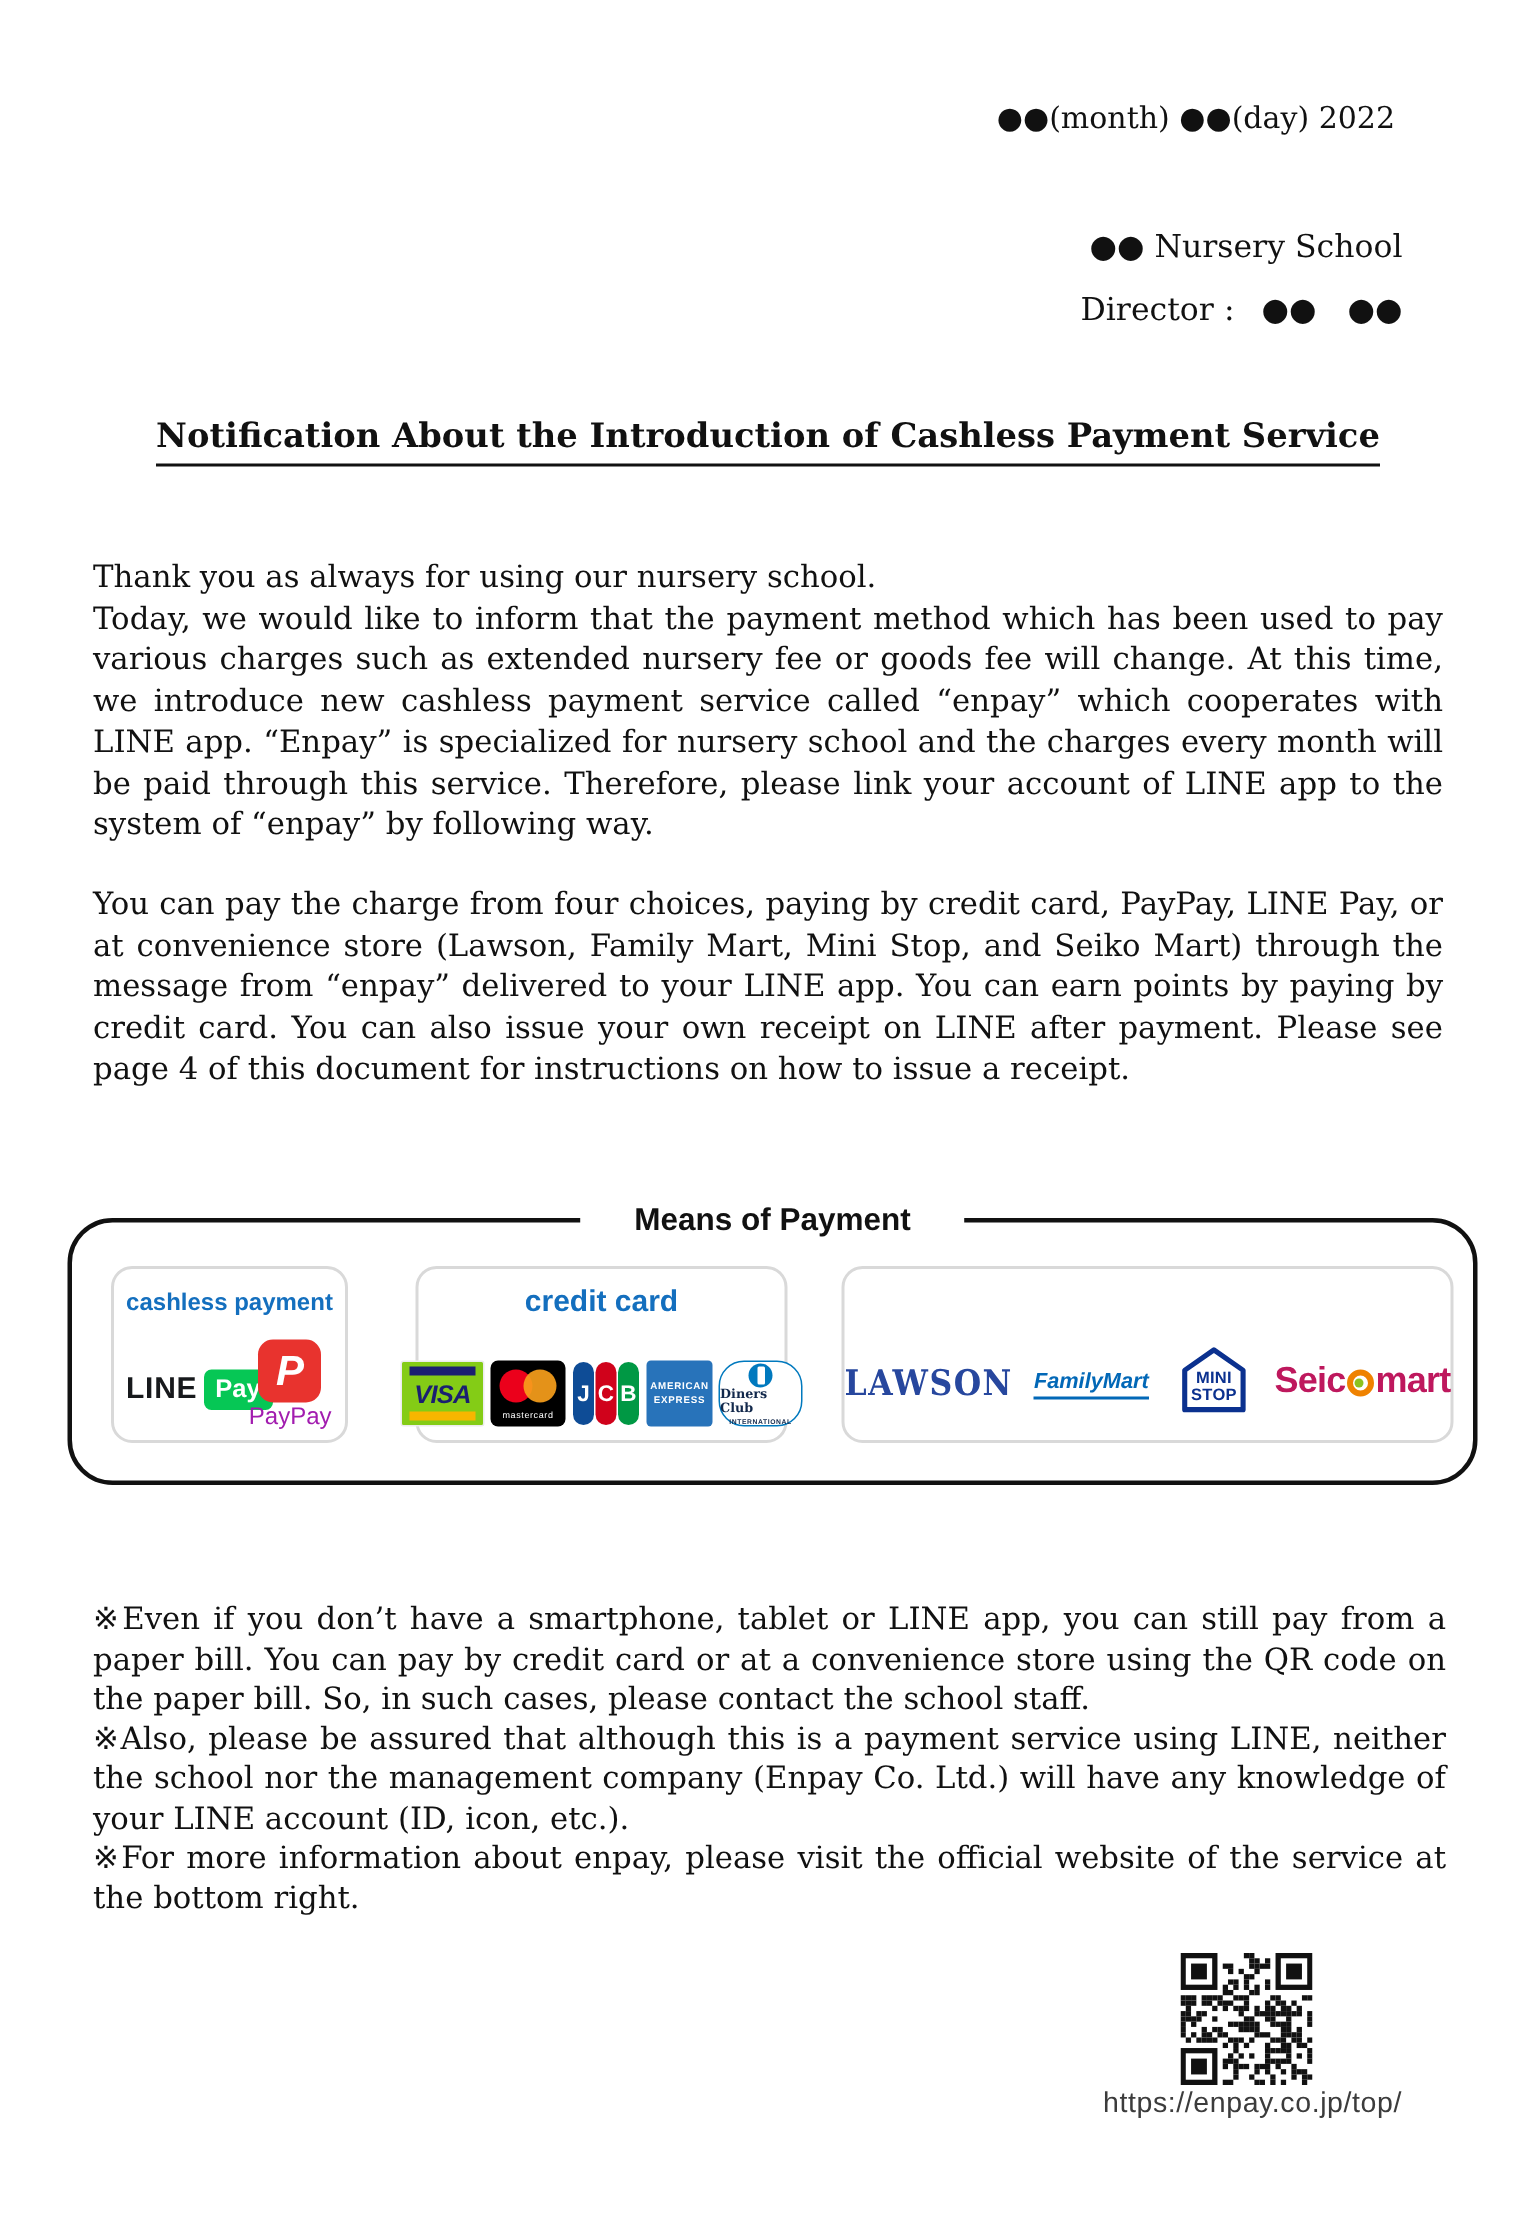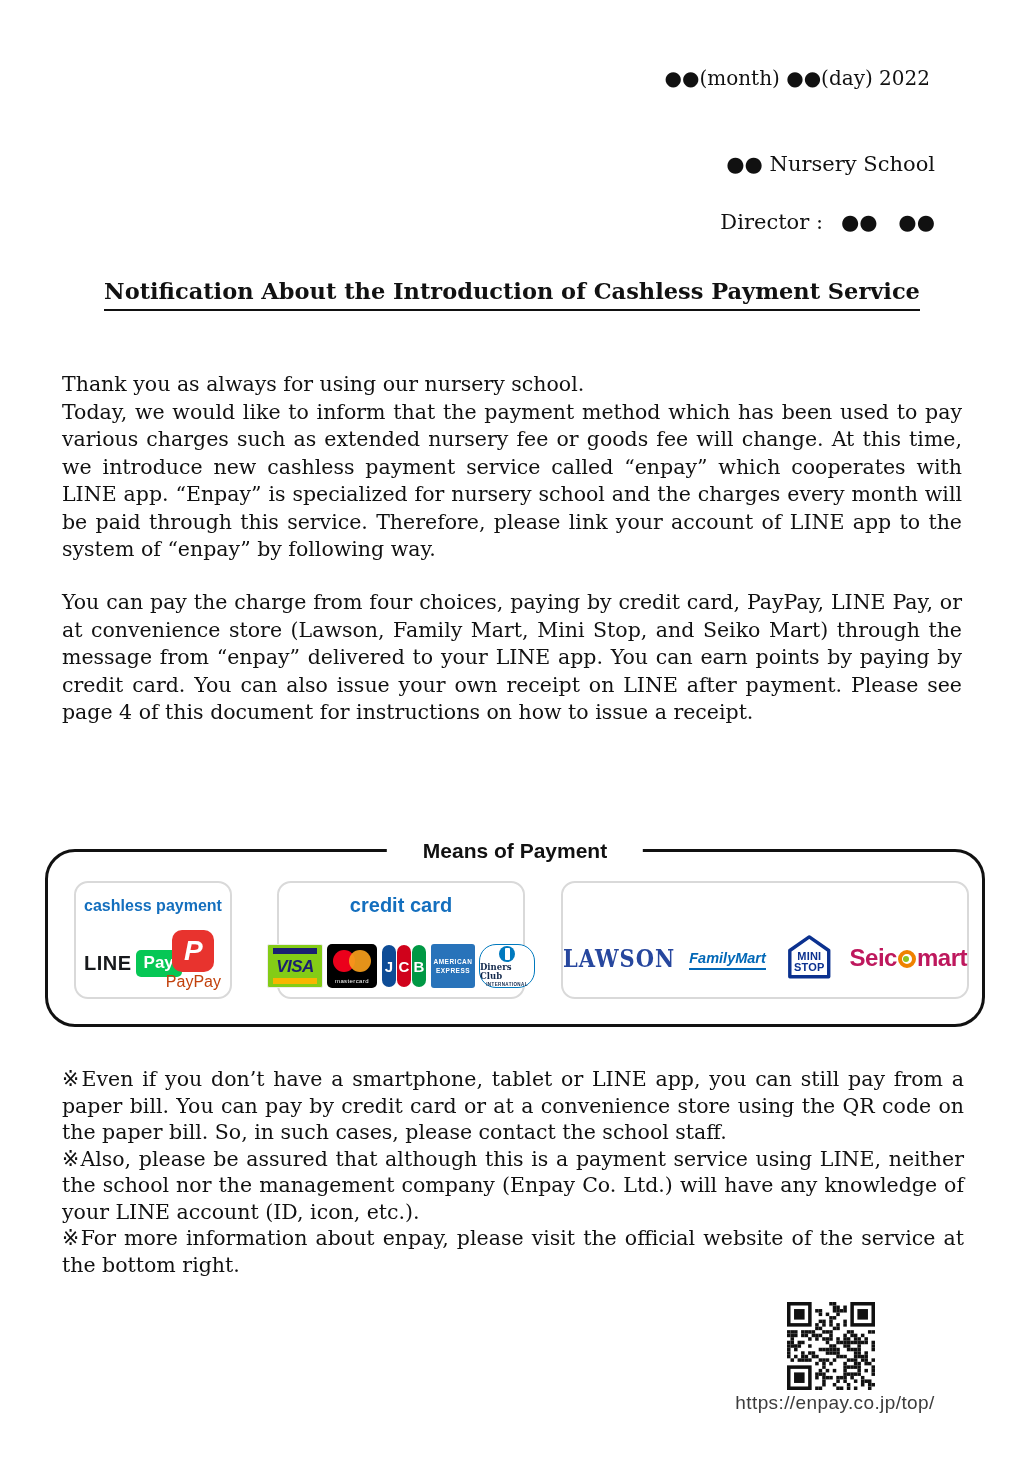--- a/index.html
+++ b/index.html
@@ -7,37 +7,37 @@
     width:1024px;height:1479px;background:#ffffff;position:relative;
     font-family:"DejaVu Serif","DejaVu Sans",serif;color:#111;
     overflow:hidden;
   }
   .page{position:absolute;inset:0;}
 
   
   .salutation{position:absolute;left:62px;top:47px;font-size:23px;letter-spacing:.2px;}
   .doc-date{position:absolute;right:94px;top:66px;font-size:20px;}
   .school-name{position:absolute;right:89px;top:152px;font-size:21px;}
-  .director-line{position:absolute;right:89px;top:210px;font-size:21px;}
+  .director-line{position:absolute;right:89px;top:194px;font-size:21px;}
   .director-line .name{word-spacing:14px;margin-left:18px;}
 
   
   .doc-title{position:absolute;left:0;top:278px;width:100%;text-align:center;
     font-size:22.5px;font-weight:bold;margin:0;}
   .doc-title span{border-bottom:2.5px solid #111;padding-bottom:5px;}
 
   
   .para{position:absolute;left:62px;width:900px;margin:0;
     font-size:20.5px;line-height:27.5px;text-align:justify;}
   .para-1{top:371px;}
   .para-2{top:589px;}
   .block{display:block;}
 
   
-  .payment-box{position:absolute;left:45px;top:849px;width:940px;height:178px;
+  .payment-box{position:absolute;left:45px;top:812px;width:940px;height:178px;
     border:3px solid #111;border-radius:30px;box-sizing:border-box;background:#fff;}
   .payment-legend{position:absolute;top:-17px;left:50%;transform:translateX(-50%);
     background:#fff;padding:0 36px;white-space:nowrap;
     font-family:"Liberation Sans",sans-serif;font-weight:bold;font-size:21px;line-height:32px;color:#111;}
   .pay-card{position:absolute;top:29px;height:118px;background:#fff;
     border:2px solid #d9d9d9;border-radius:14px;box-sizing:border-box;}
   .card-cashless{left:26px;width:158px;}
   .card-credit{left:229px;width:248px;}
   .card-cvs{left:513px;width:408px;}
   .card-title{font-family:"Liberation Sans",sans-serif;font-weight:bold;
@@ -50,21 +50,21 @@
   
   .linepay{position:absolute;left:8px;bottom:20px;display:flex;align-items:center;gap:4px;}
   .line-word{font-family:"Liberation Sans",sans-serif;font-weight:900;font-size:20px;
     letter-spacing:.5px;color:#17191c;}
   .pay-box{background:#06c755;color:#fff;font-family:"Liberation Sans",sans-serif;
     font-weight:bold;font-size:17px;padding:3px 8px 4px;border-radius:5px;}
   .paypay{position:absolute;right:9px;bottom:6px;display:flex;flex-direction:column;align-items:center;}
   .paypay-icon{width:42px;height:42px;background:#e8332e;border-radius:10px;color:#fff;
     display:flex;align-items:center;justify-content:center;
     font-family:"Liberation Sans",sans-serif;font-style:italic;font-weight:900;font-size:28px;}
-  .paypay-label{font-family:"Liberation Sans",sans-serif;font-size:16px;color:#c2410c;margin-top:1px;}
+  .paypay-label{font-family:"Liberation Sans",sans-serif;font-size:16px;color:#a21caf;margin-top:1px;}
 
   
   .chip{box-sizing:border-box;flex:none;}
   .visa-chip{width:56px;height:44px;background:#84cc16;border:1px solid #ececec;border-radius:2px;
     display:flex;flex-direction:column;align-items:center;justify-content:space-between;padding:3px 0;}
   .visa-bar{width:82%;height:6px;}
   .visa-bar.top{background:#1a1f71;}
   .visa-bar.bottom{background:#f7b600;}
   .visa-word{font-family:"Liberation Sans",sans-serif;font-style:italic;font-weight:900;
     font-size:17px;color:#1a1f71;letter-spacing:-.5px;line-height:17px;}

